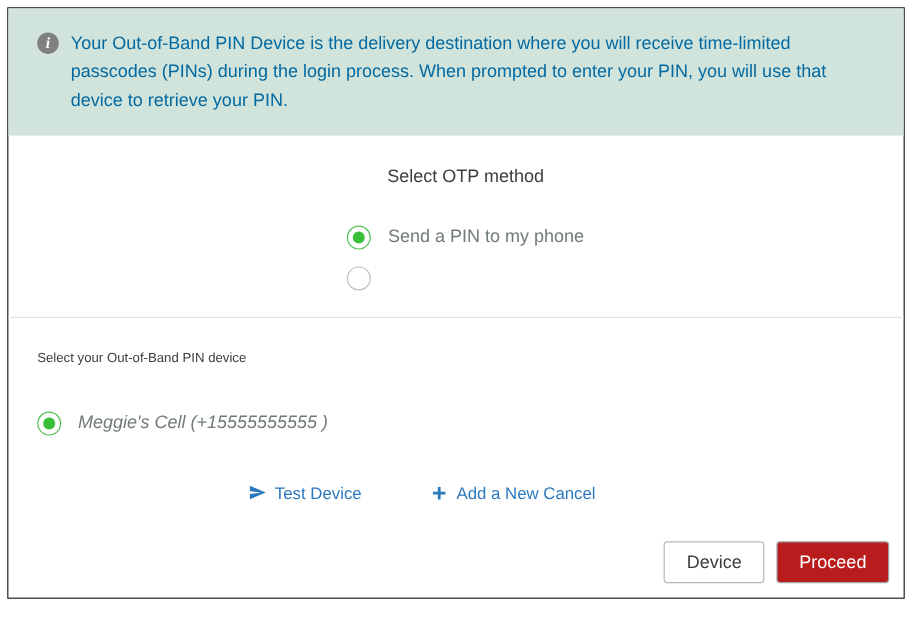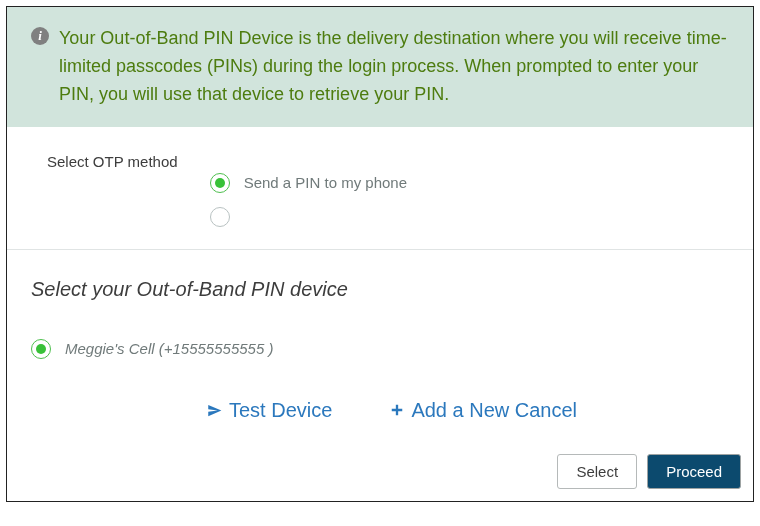--- a/index.html
+++ b/index.html
@@ -25,40 +25,40 @@
       margin-top: 2px;
     }
     .info-icon {
       width: 18px; height: 18px; border-radius: 50%;
       background: #808080;
       display: flex; align-items: center; justify-content: center;
       color: #fff; font-size: 13px; font-style: italic; font-family: Georgia, serif;
       font-weight: bold;
     }
     .info-text {
-      color: #4d7c0f;
-      font-size: 18px;
+      color: #0369a1;
+      font-size: 15px;
       line-height: 1.55;
     }
     .otp-row {
       display: flex;
       gap: 32px;
-      align-items: flex-start;
+      align-items: center;
       padding: 24px 24px 22px 40px;
+      flex-direction: column;
     }
     .otp-label {
       color: #3d3d3d;
       font-size: 15px;
       padding-top: 2px;
     }
     .radio-list {
       display: flex;
       flex-direction: column;
       gap: 14px;
-      margin-top: 22px;
     }
     .radio-item {
       display: flex;
       align-items: center;
       gap: 14px;
       cursor: pointer;
     }
     .radio-outer {
       width: 20px; height: 20px; border-radius: 50%;
       border: 1.5px solid #b9c2c2; background: #fff;
@@ -77,44 +77,43 @@
     .radio-text {
       color: #707a7a;
       font-size: 15px;
     }
     .divider {
       border: none; border-top: 1px solid #e0e4e4;
       margin: 0;
     }
     .device-heading {
       color: #3d3d3d;
-      font-size: 20px;
+      font-size: 11px;
       padding: 28px 24px 0 24px;
-      font-style: italic;
     }
     .device-row {
       display: flex;
       align-items: center;
       gap: 14px;
       padding: 38px 24px 0 24px;
       cursor: pointer;
       font-style: italic;
     }
     .device-text {
       color: #707a7a;
       font-size: 15px;
     }
     .link-row {
       display: flex;
       gap: 58px;
       padding: 40px 0 0 200px;
     }
     .link {
       color: #2b78bd;
-      font-size: 20px;
+      font-size: 14px;
       display: flex;
       align-items: center;
       gap: 7px;
       cursor: pointer;
       text-decoration: none;
     }
     .link svg { flex: 0 0 auto; }
     .button-row {
       display: flex;
       justify-content: flex-end;
@@ -127,21 +126,21 @@
       border-radius: 3px;
       cursor: pointer;
       font-family: inherit;
     }
     .btn-cancel {
       background: #fff;
       color: #3d3d3d;
       border: 1px solid #b5b9b9;
     }
     .btn-proceed {
-      background: #0c4a6e;
+      background: #b91c1c;
       color: #fff;
       border: 1px solid #9ea3a3;
     }
   </style>
 </head>
 <body>
 
 <div class="container">
 
   <div class="info-banner">
@@ -186,17 +185,17 @@
     </a>
     <a class="link">
       <svg width="14" height="14" viewBox="0 0 24 24">
         <path d="M10 3h4v7h7v4h-7v7h-4v-7H3v-4h7V3z" fill="#2b78bd"></path>
       </svg>
       <span>Add a New Cancel</span>
     </a>
   </div>
 
   <div class="button-row">
-    <button class="btn btn-cancel">Select</button>
+    <button class="btn btn-cancel">Device</button>
     <button class="btn btn-proceed">Proceed</button>
   </div>
 
 </div>
 
 </body></html>

